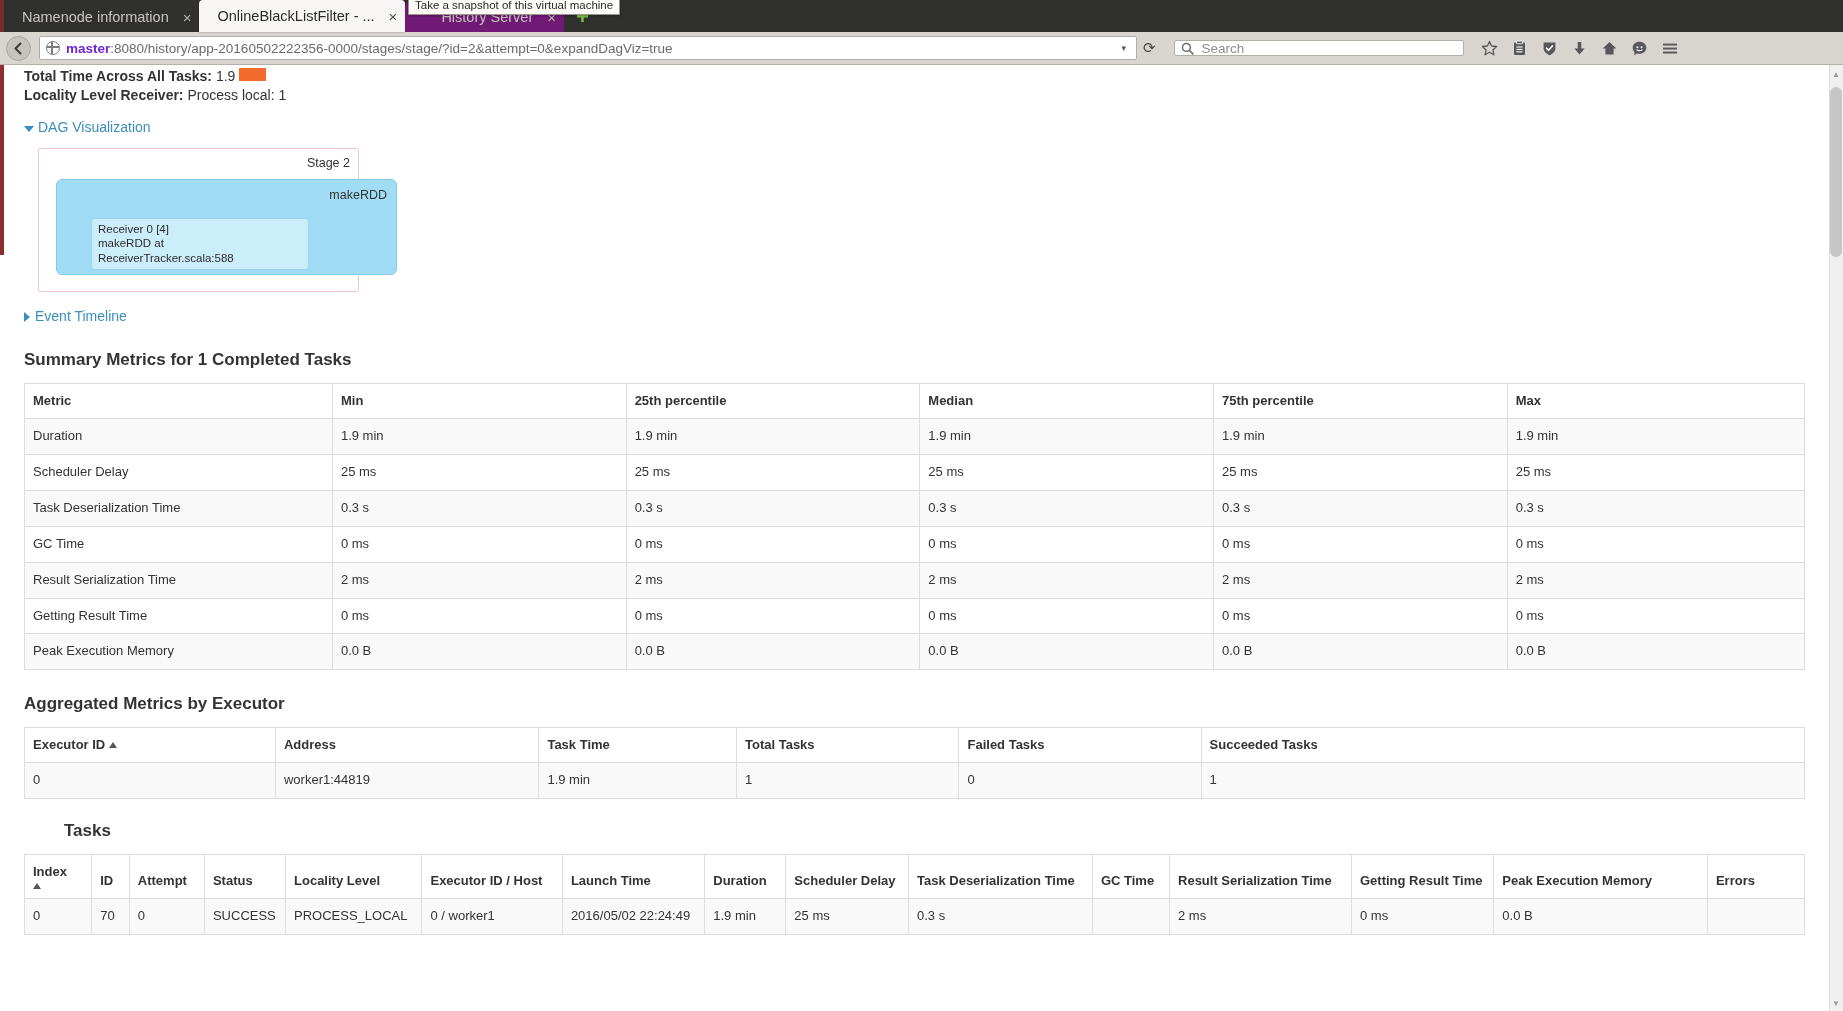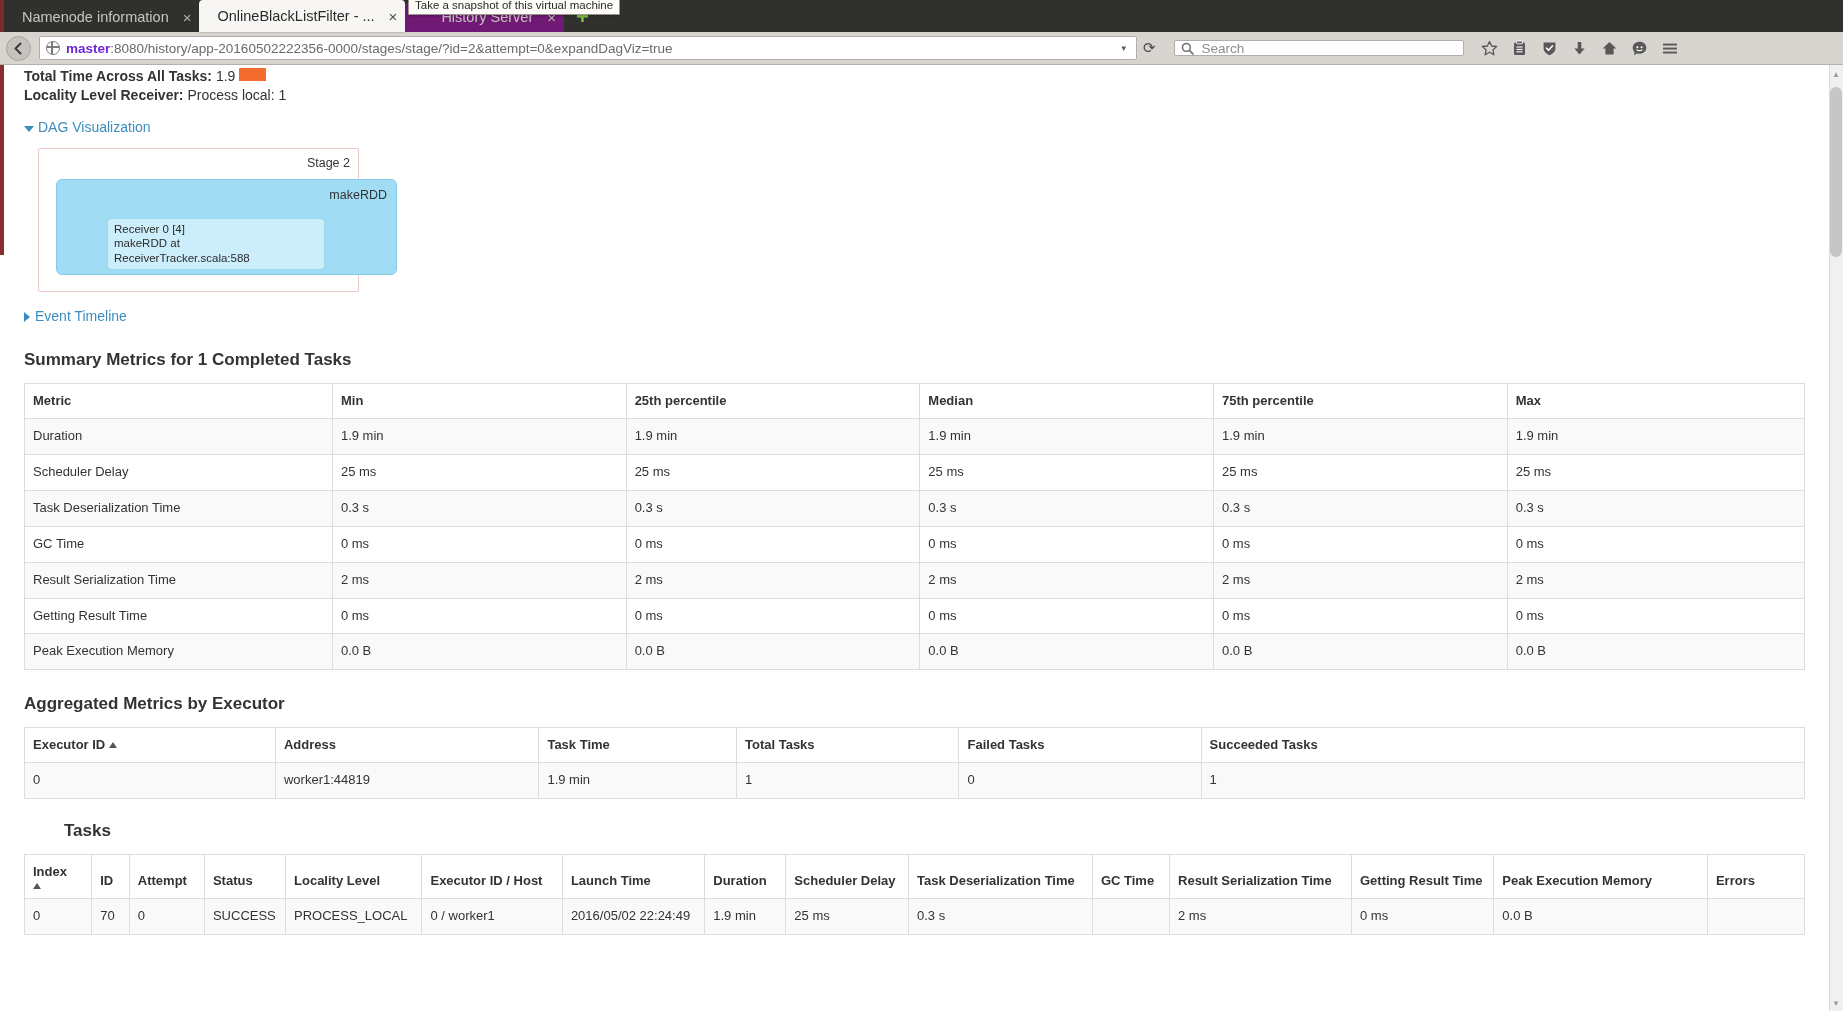--- a/index.html
+++ b/index.html
@@ -311,21 +311,20 @@
     position: absolute;
     left: 34px; top: 38px;
     width: 218px;
     background: #cceefb;
     border: 1px solid #9ad8ef;
     border-radius: 4px;
     padding: 3px 6px 4px 6px;
     font-size: 11.5px;
     color: #2b2b2b;
     line-height: 1.25;
-    margin-left: 16px;
   }
 
   h4.section-title {
     font-size: 17px;
     font-weight: bold;
     color: #333333;
     margin: 22px 0 10px 0;
   }
   h4.section-title.tight { margin-top: 20px; margin-left: 40px; }
 

